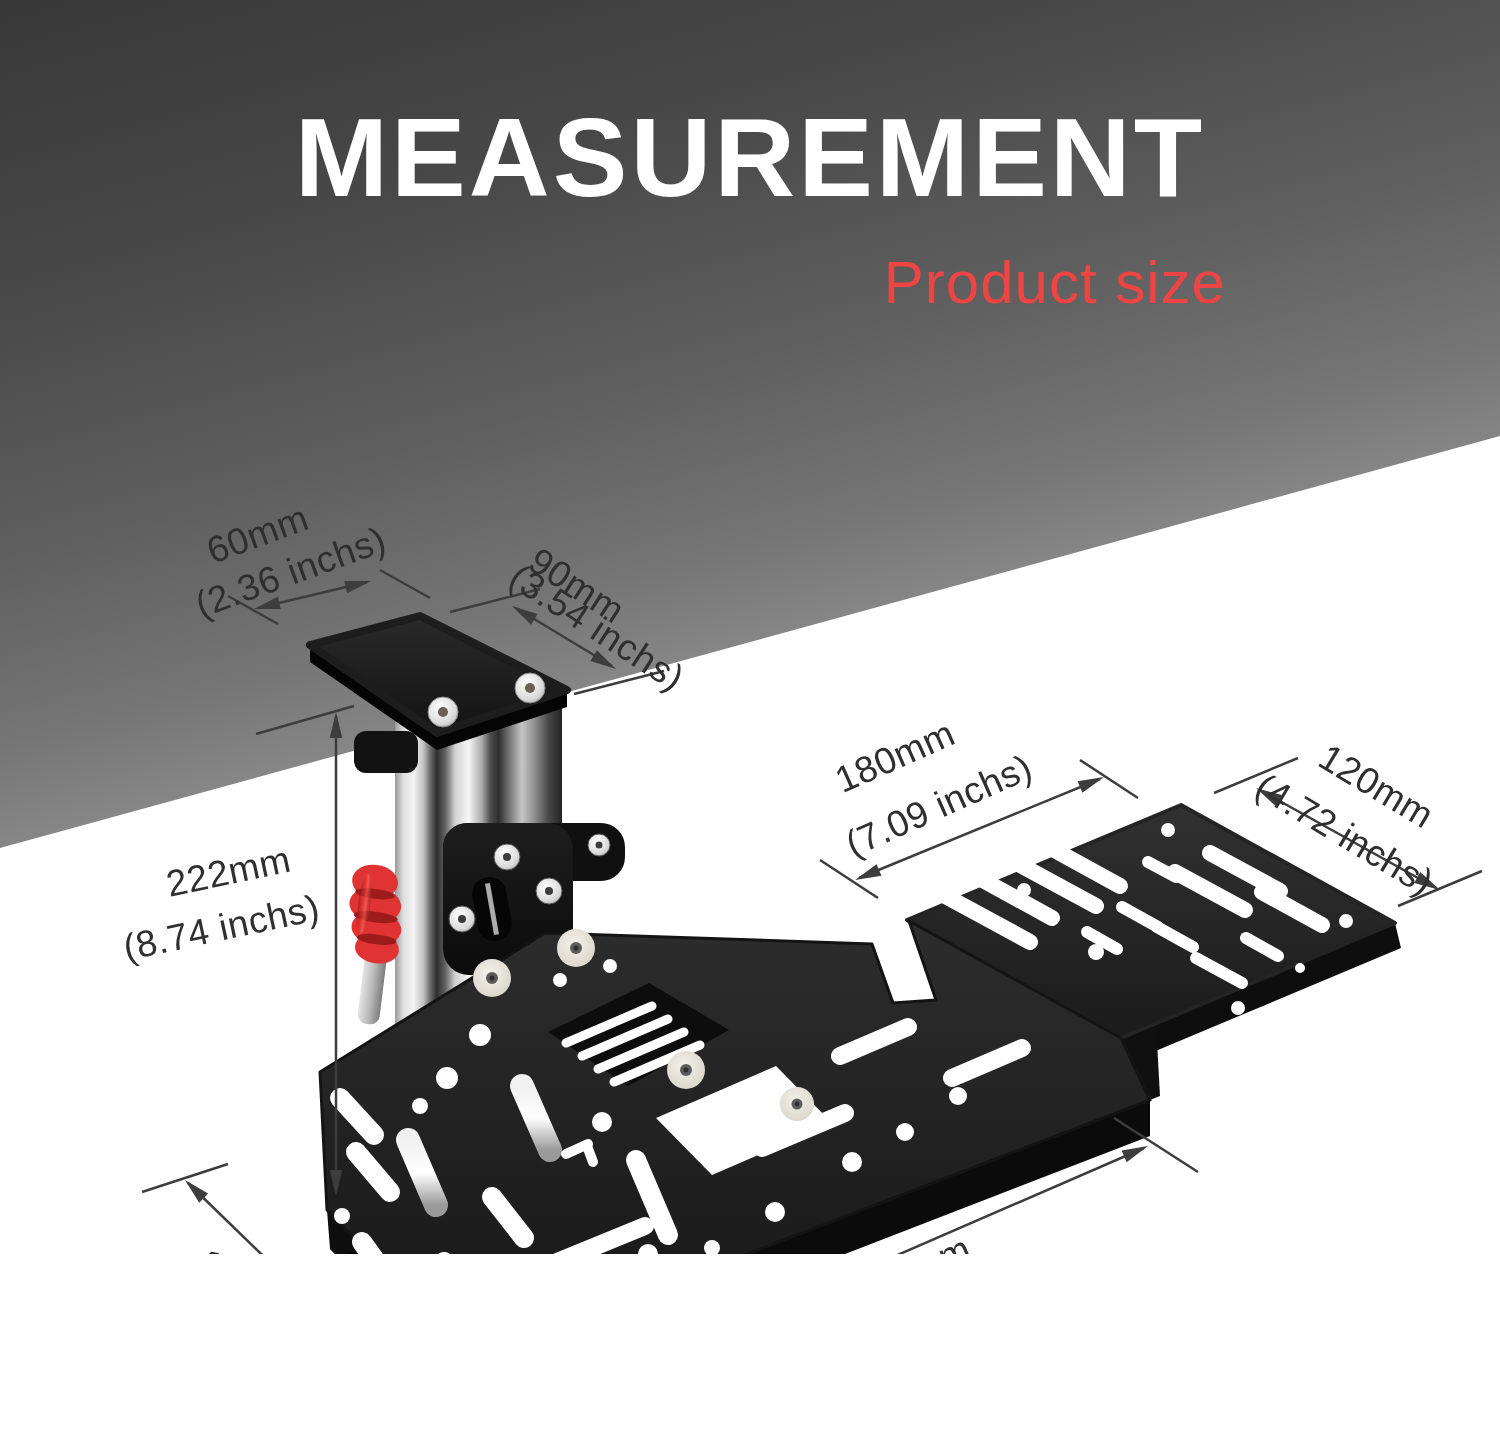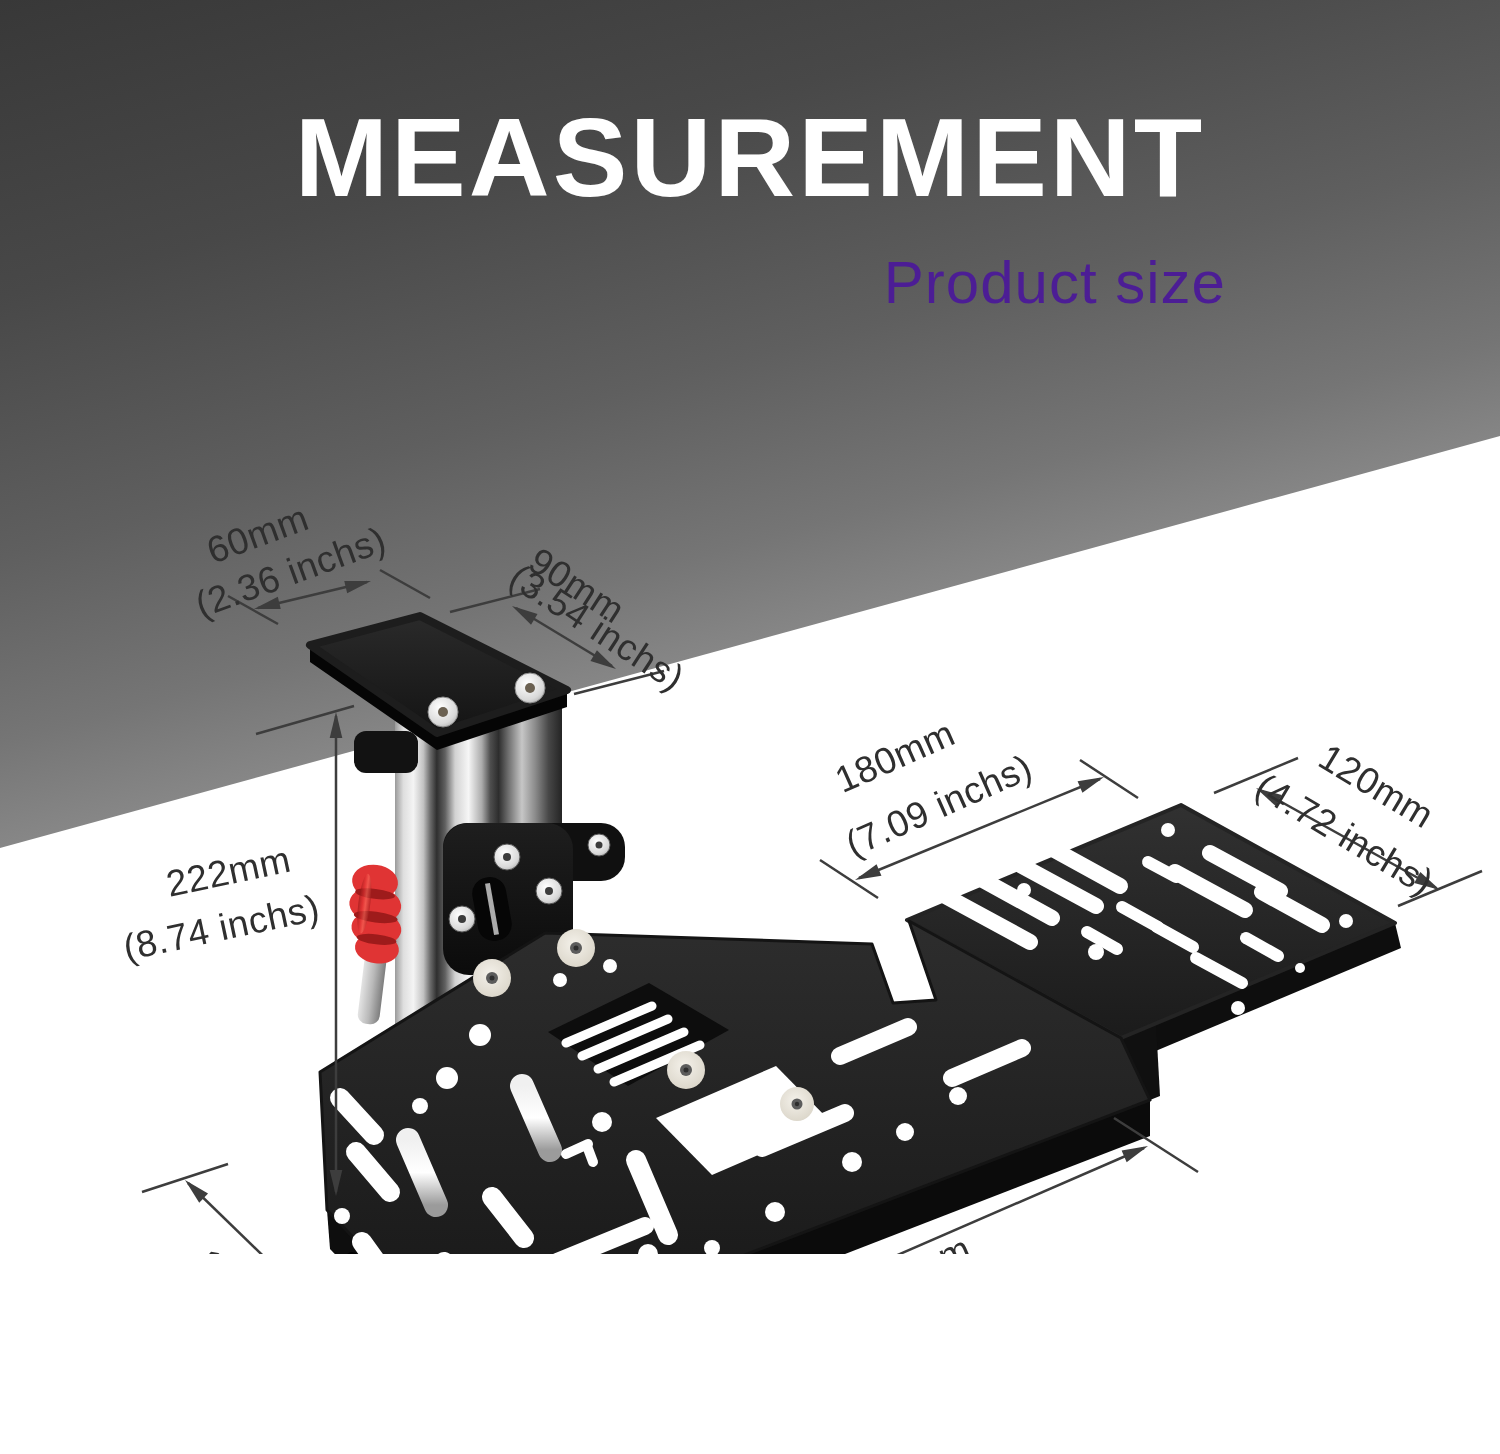--- a/index.html
+++ b/index.html
@@ -4,21 +4,21 @@
 <style>
   html,body{margin:0;padding:0;background:#fff;}
   .canvas{position:relative;width:1500px;height:1254px;overflow:hidden;background:#ffffff;
           font-family:"Liberation Sans",sans-serif;padding-left:44px;}
   .table-bg{position:absolute;left:0;top:0;width:1500px;height:1454px;
             clip-path:polygon(0 0,1500px 0,1500px 436px,0 848px);
             background:linear-gradient(165deg,#383838 0%,#484848 16%,#5f5f5f 30%,#757575 40%,
                        #8e8e8e 48%,#a8a8a8 54%,#bdbdbd 58%,#c6c6c6 62%);}
   .page-title{position:absolute;left:0;top:96px;width:1500px;text-align:center;
               color:#ffffff;font-weight:bold;font-size:112px;letter-spacing:3px;line-height:1.1;}
-  .page-subtitle{position:absolute;right:318px;top:248px;color:#4c1d95;
+  .page-subtitle{position:absolute;right:318px;top:248px;color:#ef4444;
                  font-weight:400;font-size:60px;letter-spacing:1px;}
   svg{position:absolute;left:0;top:0;}
   svg text{font-family:"Liberation Sans",sans-serif;font-size:37px;fill:#2f2f2f;letter-spacing:.5px;}
   .dimline{stroke:#3d3d3d;stroke-width:2.5;fill:none;}
   .tick{stroke:#3d3d3d;stroke-width:2.5;}
   .ahead{fill:#3d3d3d;}
   .slot{stroke:#ffffff;stroke-linecap:round;fill:none;}
   .slot-silver{stroke:url(#silverSlot);stroke-linecap:round;fill:none;}
 </style>
 </head>

